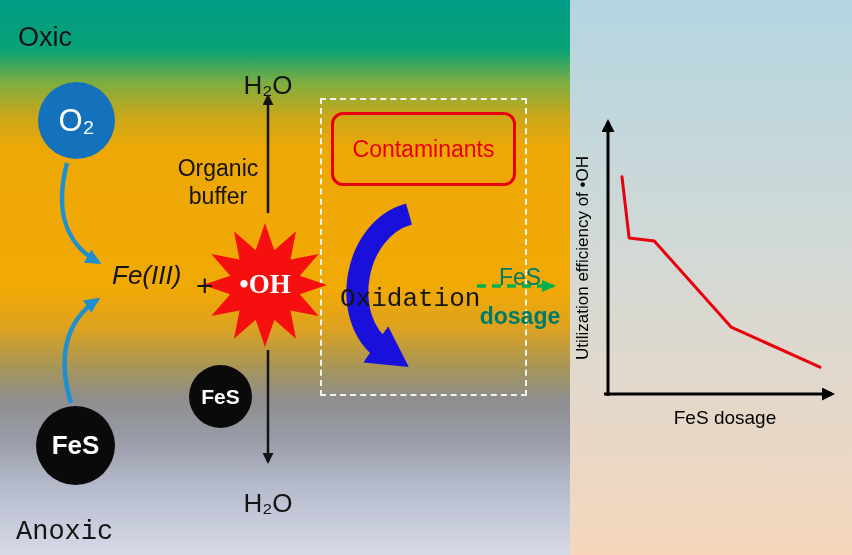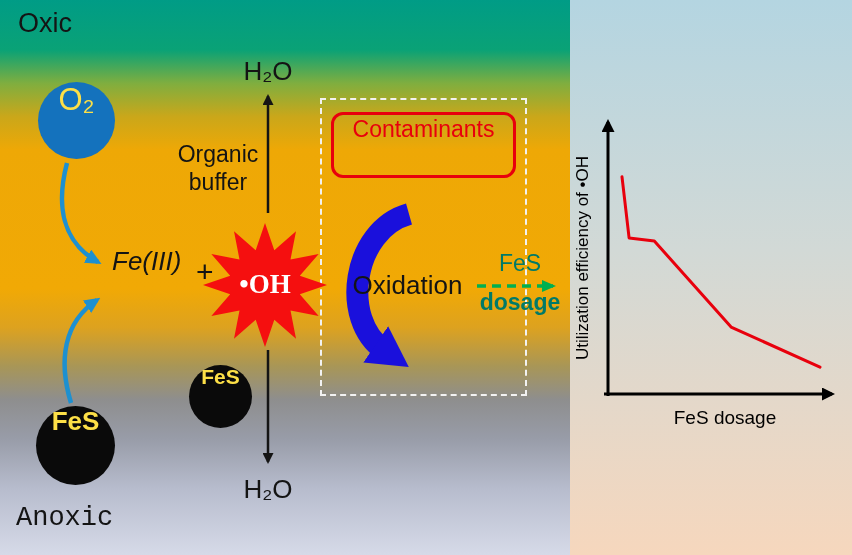--- a/index.html
+++ b/index.html
@@ -11,52 +11,52 @@
     background: linear-gradient(180deg,
       #009c86 0%, #0aa276 9%, #7fae3f 15%, #caa71a 21%,
       #eea806 27%, #f1a905 52%, #dda21f 59%, #a89657 66%,
       #8e8e8e 72%, #989ca8 79%, #b7bccd 88%, #d6dae8 100%);
   }
   .right-panel {
     position:absolute; left:570px; top:0; width:282px; height:555px;
     background: linear-gradient(180deg, #b4d5e1 0%, #d2d9d6 45%, #f6d7bd 100%);
   }
 
-  .txt { position:absolute; color:#141414; z-index:5; }
+  .txt { position:absolute; color:#141414; z-index:5;margin-top:14px; }
   .zone-label { font-size:27px; }
   .circle {
-    position:absolute; border-radius:50%; color:#fde047;
-    display:flex; justify-content:center; z-index:4;
+    position:absolute; border-radius:50%; color:#ffffff;
+    display:flex; align-items:center; justify-content:center; z-index:4;
   }
   .o2-circle { left:38px; top:82px; width:77px; height:77px; background:#1472bd; font-size:31px; }
   .fes-mid   { left:189px; top:365px; width:63px; height:63px; background:#0a0a0a; font-size:21px; font-weight:bold; }
   .fes-bot   { left:36px;  top:406px; width:79px; height:79px; background:#0a0a0a; font-size:26px; font-weight:bold; }
 
   .dashed-box {
     position:absolute; left:320px; top:98px; width:207px; height:298px;
     border:2px dashed #f2f2f2; z-index:2;
   }
   .contam-box {
-    position:absolute; left:331px; top:112px; width:185px; height:66px;
+    position:absolute; left:331px; top:112px; width:185px; height:74px;
     border:3px solid #e8000d; border-radius:12px; color:#e8000d;
-    display:flex; flex-direction:column; align-items:center; justify-content:flex-start;
+    display:flex; flex-direction:column; align-items:center; justify-content:center;
     font-size:23px; line-height:28px; z-index:3;
   }
 
   .arrows-svg { position:absolute; left:0; top:0; z-index:3; }
   .oh-label {
     position:absolute; left:215px; top:269px; width:100px; text-align:center;
     color:#fff; font-weight:bold; font-size:27px; z-index:5;font-family:Liberation Serif, serif;
   }
   .fe-block { left:112px; top:246px; font-size:26px; line-height:31px;font-style:italic; }
   .plus-sign { left:196px; top:255px; font-size:30px; }
   .organic-buffer { left:172px; top:140px; width:92px; text-align:center; font-size:23px; line-height:28px; }
   .suboxic { left:4px; top:260px; font-size:22px; }
   .h2o { font-size:26px; }
-  .oxidation { left:340px; top:270px; width:135px; text-align:center; font-size:26px; }
+  .oxidation { left:340px; top:270px; width:135px; text-align:center; font-size:26px;font-family:Liberation Mono, monospace; }
   .dosage-txt { color:#007a68; font-size:23px; width:96px; text-align:center; }
 
   .chart-svg { position:absolute; left:0; top:0; z-index:2; }
 </style>
 </head>
 <body>
 
 <div class="stage">
 
   <div class="left-panel">

